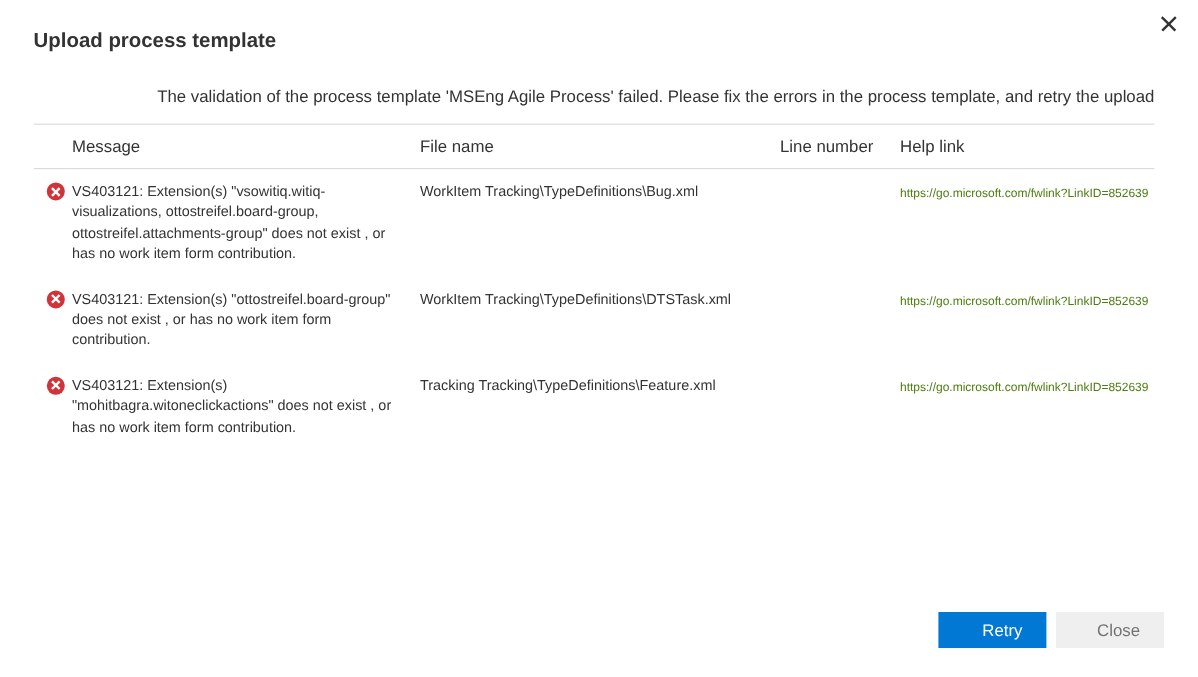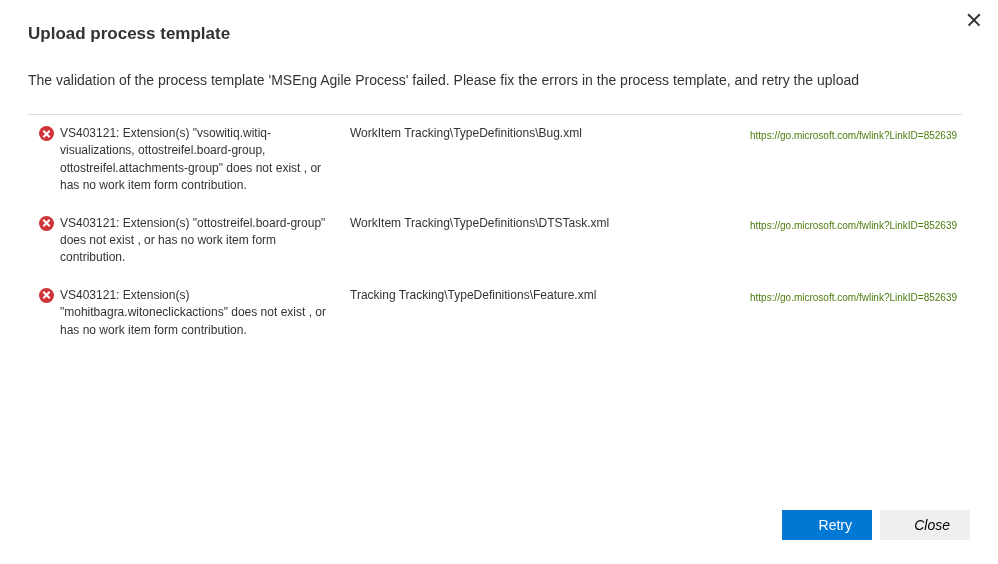--- a/index.html
+++ b/index.html
@@ -65,21 +65,22 @@
     }
     .section-title {
       font-size: 21px;
       font-weight: 400;
       color: #106ebe;
       margin-bottom: 20px;
     }
     .validation-msg {
       font-size: 14px;
       color: #333;
-      margin-bottom: 26px;
+      margin-bottom: 15px;
+      text-align: right;
     }
     .table {
       width: 100%;
       border-top: 1px solid #dcdcdc;
     }
     .table-header {
       display: flex;
       padding: 10px 0;
       border-bottom: 1px solid #dcdcdc;
     }
@@ -164,40 +165,46 @@
       border: none;
       cursor: pointer;
       text-align: right;
     }
     .btn-primary {
       background: #0078d4;
       color: #fff;
     }
     .btn-secondary {
       background: #efefef;
-      color: #000000;
-      font-style: italic;
+      color: #737373;
     }
   </style>
 </head>
 <body>
 
 <div class="dialog">
 
   <div class="close-x"></div>
 
   <h1 class="dialog-title">Upload process template</h1>
 
   <div class="scroll-area">
 
 
     <p class="validation-msg">The validation of the process template 'MSEng Agile Process' failed. Please fix the errors in the process template, and retry the upload</p>
 
     <div class="table">
 
+      <div class="table-header">
+        <div class="col-icon"></div>
+        <div class="col-message th">Message</div>
+        <div class="col-filename th">File name</div>
+        <div class="col-line th">Line number</div>
+        <div class="col-help th">Help link</div>
+      </div>
 
       <div class="table-row">
         <div class="col-icon">
             <span class="error-icon"></span>
           </div>
         <div class="col-message td">VS403121: Extension(s) "vsowitiq.witiq-visualizations, ottostreifel.board-group, ottostreifel.attachments-group" does not exist , or has no work item form contribution.</div>
         <div class="col-filename td">WorkItem Tracking\TypeDefinitions\Bug.xml</div>
         <div class="col-line td"></div>
         <div class="col-help"><a class="help-link">https://go.microsoft.com/fwlink?LinkID=852639</a></div>
       </div>

